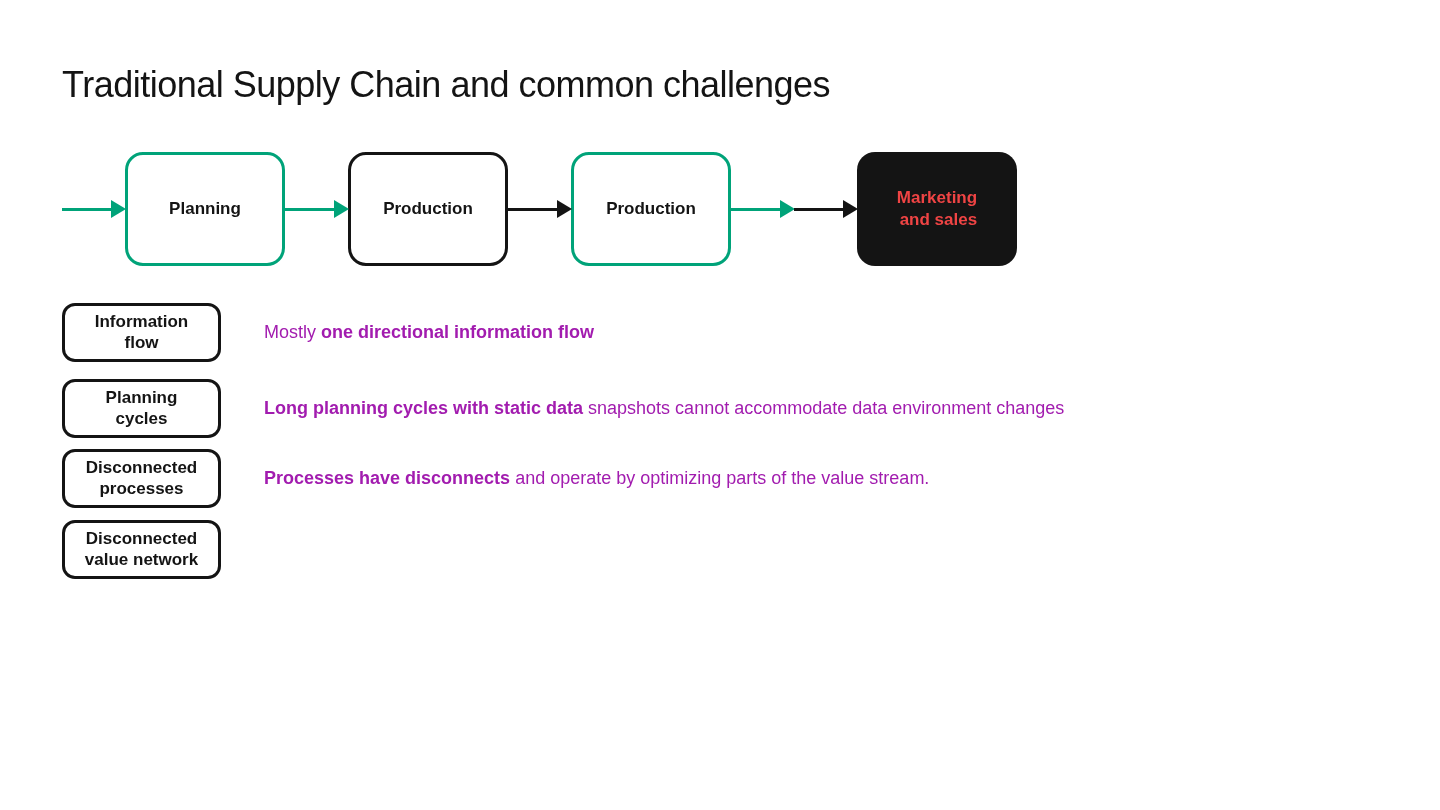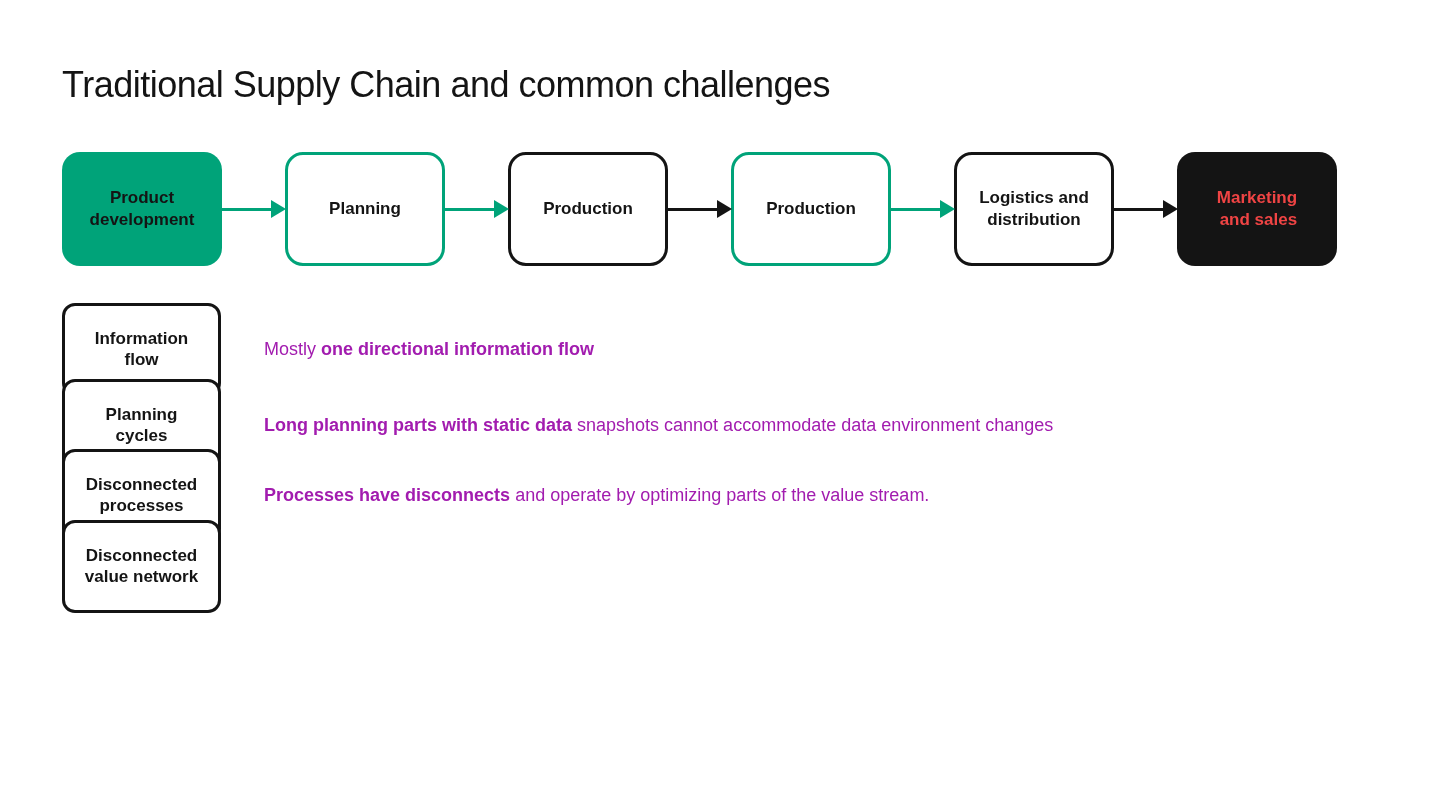--- a/index.html
+++ b/index.html
@@ -49,38 +49,36 @@
   }
   .challenge-row[data-row="0"] { top: 303px; }
   .challenge-row[data-row="1"] { top: 379px; }
   .challenge-row[data-row="2"] { top: 449px; }
   .challenge-row[data-row="3"] { top: 520px; }
 
   .challenge-label {
     width: 159px; min-height: 55px; border: 3px solid var(--black); border-radius: 13px;
     display: flex; align-items: center; justify-content: center; text-align: center;
     font-size: 17px; font-weight: 700; line-height: 1.25; white-space: pre-line;
-    padding: 22px 6px; background: #fff; flex-shrink: 0;
+    padding: 5px 6px; background: #fff; flex-shrink: 0;
   }
   .challenge-desc {
     margin-left: 43px; font-size: 18px; line-height: 22px;
     max-width: 820px; color: #a21caf;
   }
   .challenge-desc b { font-weight: 700; }
 </style>
 </head>
 <body>
 
 <div class="page">
 
   <h1 class="page-title">Traditional Supply Chain and common challenges</h1>
 
   <div class="flow-row">
-    <div class="flow-box" data-variant="green-fill">Product
-development</div>
 
     <div class="flow-arrow" data-color="green">
       <div class="stem"></div>
       <div class="head"></div>
     </div>
 
     <div class="flow-box" data-variant="green-outline">Planning</div>
 
     <div class="flow-arrow" data-color="green">
       <div class="stem"></div>
@@ -94,42 +92,40 @@
       <div class="head"></div>
     </div>
 
     <div class="flow-box" data-variant="green-outline">Production</div>
 
     <div class="flow-arrow" data-color="green">
       <div class="stem"></div>
       <div class="head"></div>
     </div>
 
-    <div class="flow-box" data-variant="black-outline">Logistics and
-distribution</div>
 
     <div class="flow-arrow" data-color="black">
       <div class="stem"></div>
       <div class="head"></div>
     </div>
 
     <div class="flow-box" data-variant="black-fill">Marketing
 and sales</div>
   </div>
 
   <div class="challenge-row" data-row="0">
     <div class="challenge-label">Information
 flow</div>
     <div class="challenge-desc"><span>Mostly </span><b>one directional information flow</b></div>
   </div>
 
   <div class="challenge-row" data-row="1">
     <div class="challenge-label">Planning
 cycles</div>
-    <div class="challenge-desc"><b>Long planning parts with static data</b><span> snapshots cannot accommodate data environment changes</span></div>
+    <div class="challenge-desc"><b>Long planning cycles with static data</b><span> snapshots cannot accommodate data environment changes</span></div>
   </div>
 
   <div class="challenge-row" data-row="2">
     <div class="challenge-label">Disconnected
 processes</div>
     <div class="challenge-desc"><b>Processes have disconnects</b><span> and operate by optimizing parts of the value stream.</span></div>
   </div>
 
   <div class="challenge-row" data-row="3">
     <div class="challenge-label">Disconnected

